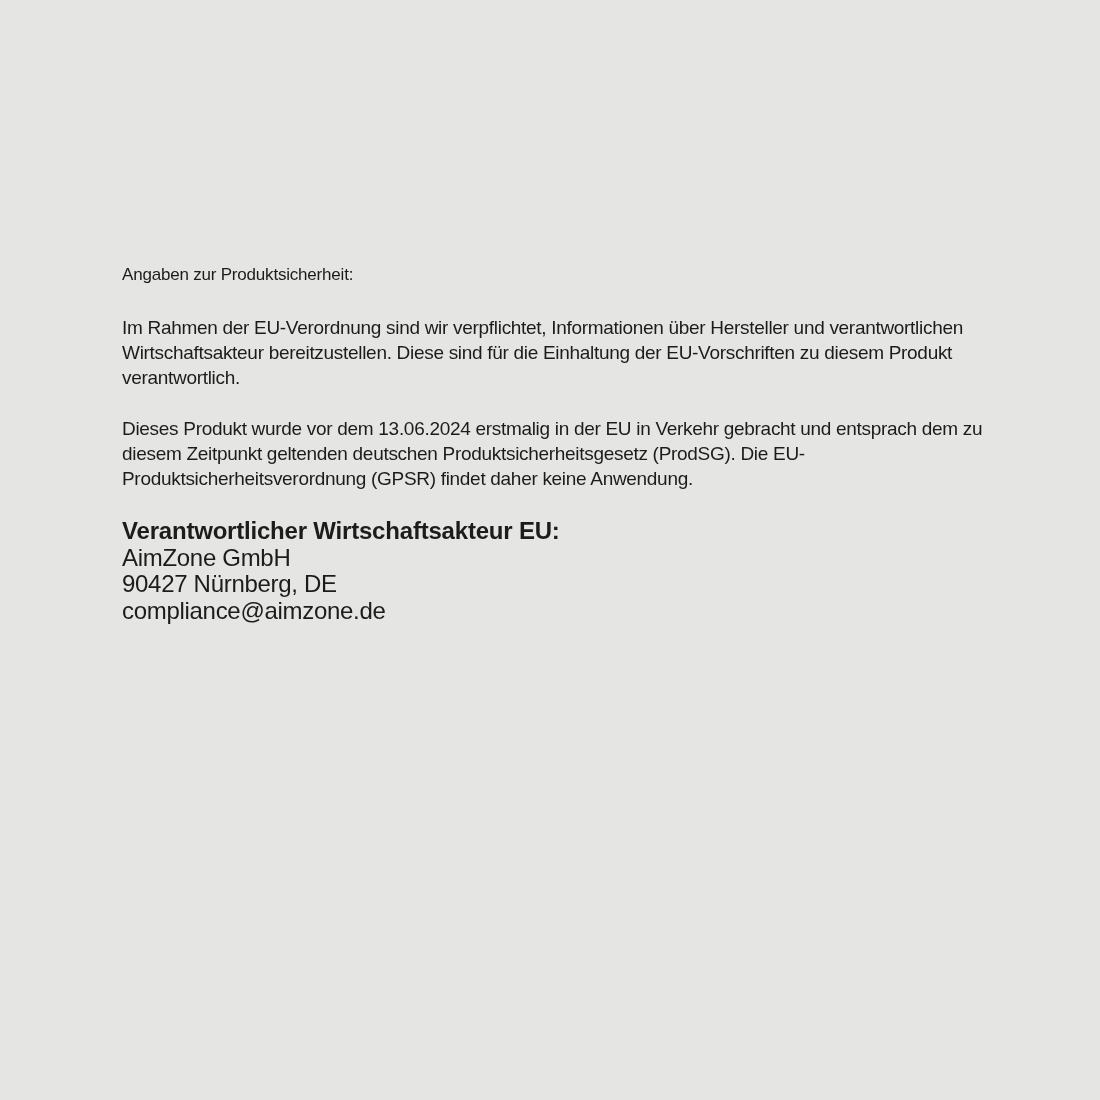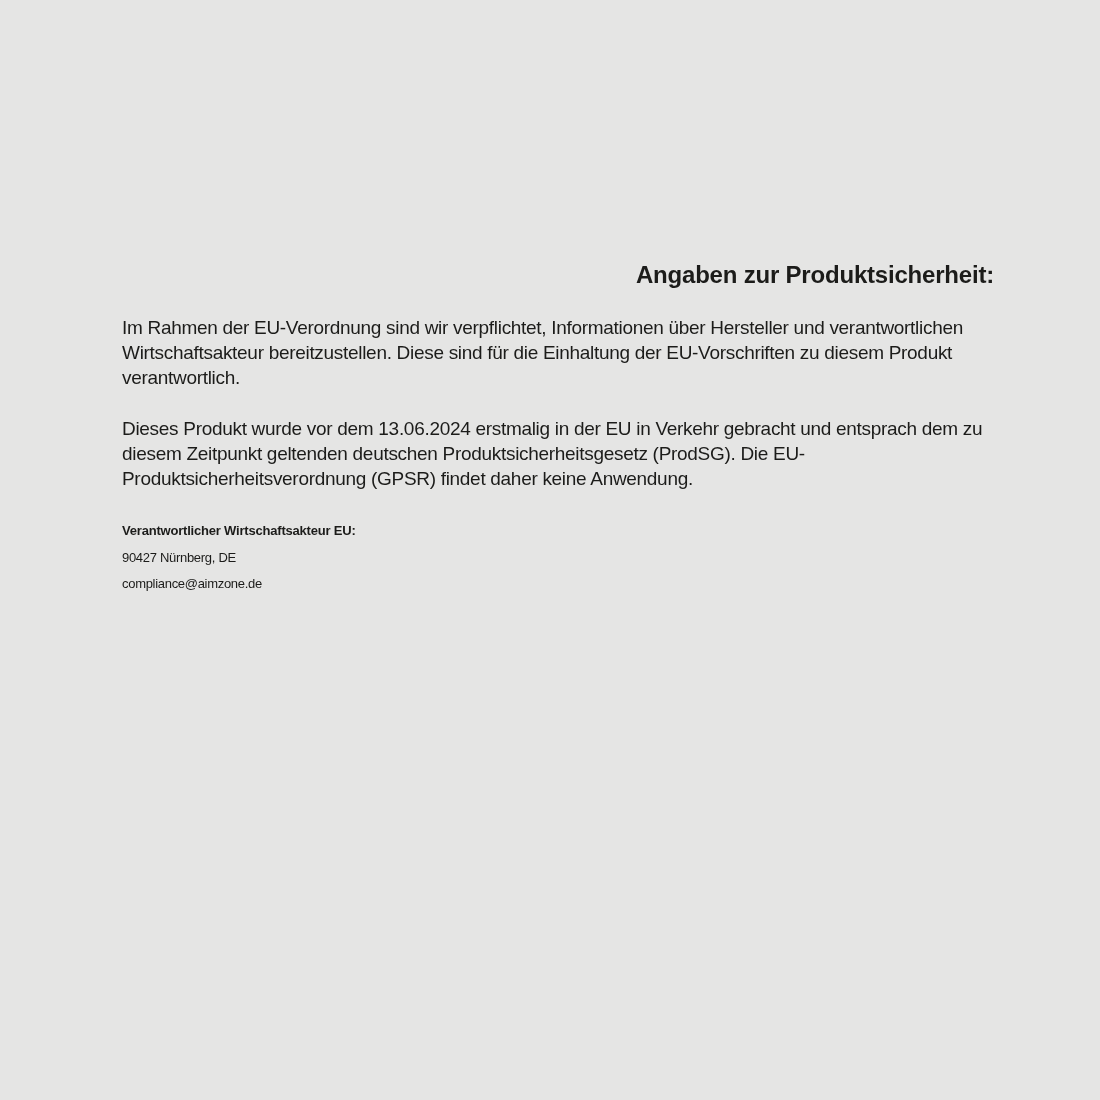--- a/index.html
+++ b/index.html
@@ -13,36 +13,35 @@
     font-family: "Liberation Sans", "DejaVu Sans", sans-serif;
     color: #1c1c1a;
   }
   .doc {
     position: absolute;
     left: 122px;
     top: 261px;
     width: 872px;
   }
   .doc-title {
-    font-size: 24px;
-    font-weight: bold;
+    font-size: 17px;
+    font-weight: normal;
     line-height: 27px;
     letter-spacing: -0.2px;
     margin-bottom: 27px;
-    text-align: right;
   }
   .doc-paragraph {
     font-size: 19px;
     font-weight: normal;
     line-height: 25px;
     letter-spacing: -0.3px;
     margin-bottom: 26px;
   }
   .actor-block {
-    font-size: 13px;
+    font-size: 24px;
     line-height: 26.5px;
     letter-spacing: -0.3px;
     margin-top: 27px;
   }
   .actor-heading {
     font-weight: bold;
     letter-spacing: -0.2px;
   }
   .actor-line {
     font-weight: normal;
@@ -54,16 +53,17 @@
 <div class="doc">
   <div class="doc-title">Angaben zur Produktsicherheit:</div>
 
   <p class="doc-paragraph">Im Rahmen der EU-Verordnung sind wir verpflichtet, Informationen über Hersteller und verantwortlichen Wirtschaftsakteur bereitzustellen. Diese sind für die Einhaltung der EU-Vorschriften zu diesem Produkt verantwortlich.</p>
 
   <p class="doc-paragraph">Dieses Produkt wurde vor dem 13.06.2024 erstmalig in der EU in Verkehr gebracht und entsprach dem zu diesem Zeitpunkt geltenden deutschen Produktsicherheitsgesetz (ProdSG). Die EU-Produktsicherheitsverordnung (GPSR) findet daher keine Anwendung.</p>
 
 
   <div class="actor-block">
     <div class="actor-heading">Verantwortlicher Wirtschaftsakteur EU:</div>
+    <div class="actor-line">AimZone GmbH</div>
     <div class="actor-line">90427 Nürnberg, DE</div>
     <div class="actor-line">compliance@aimzone.de</div>
   </div>
 </div>
 
 </body></html>

